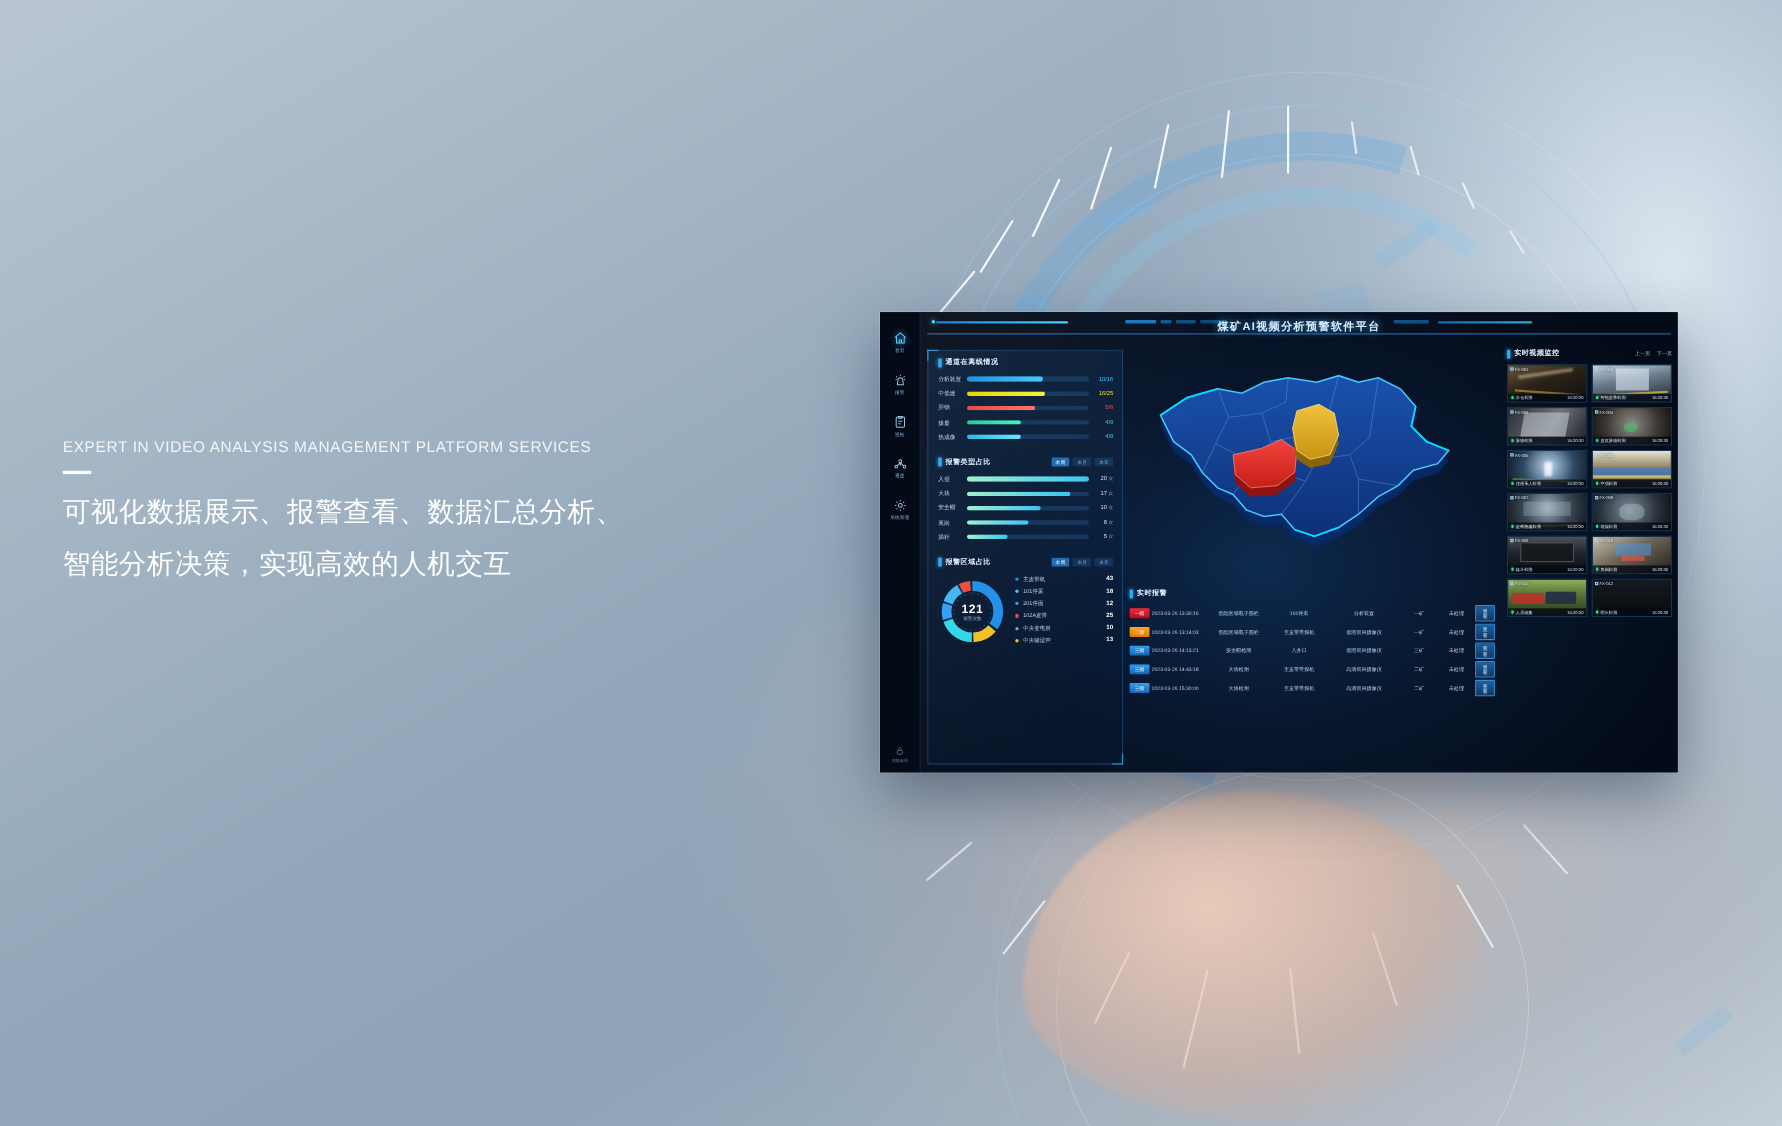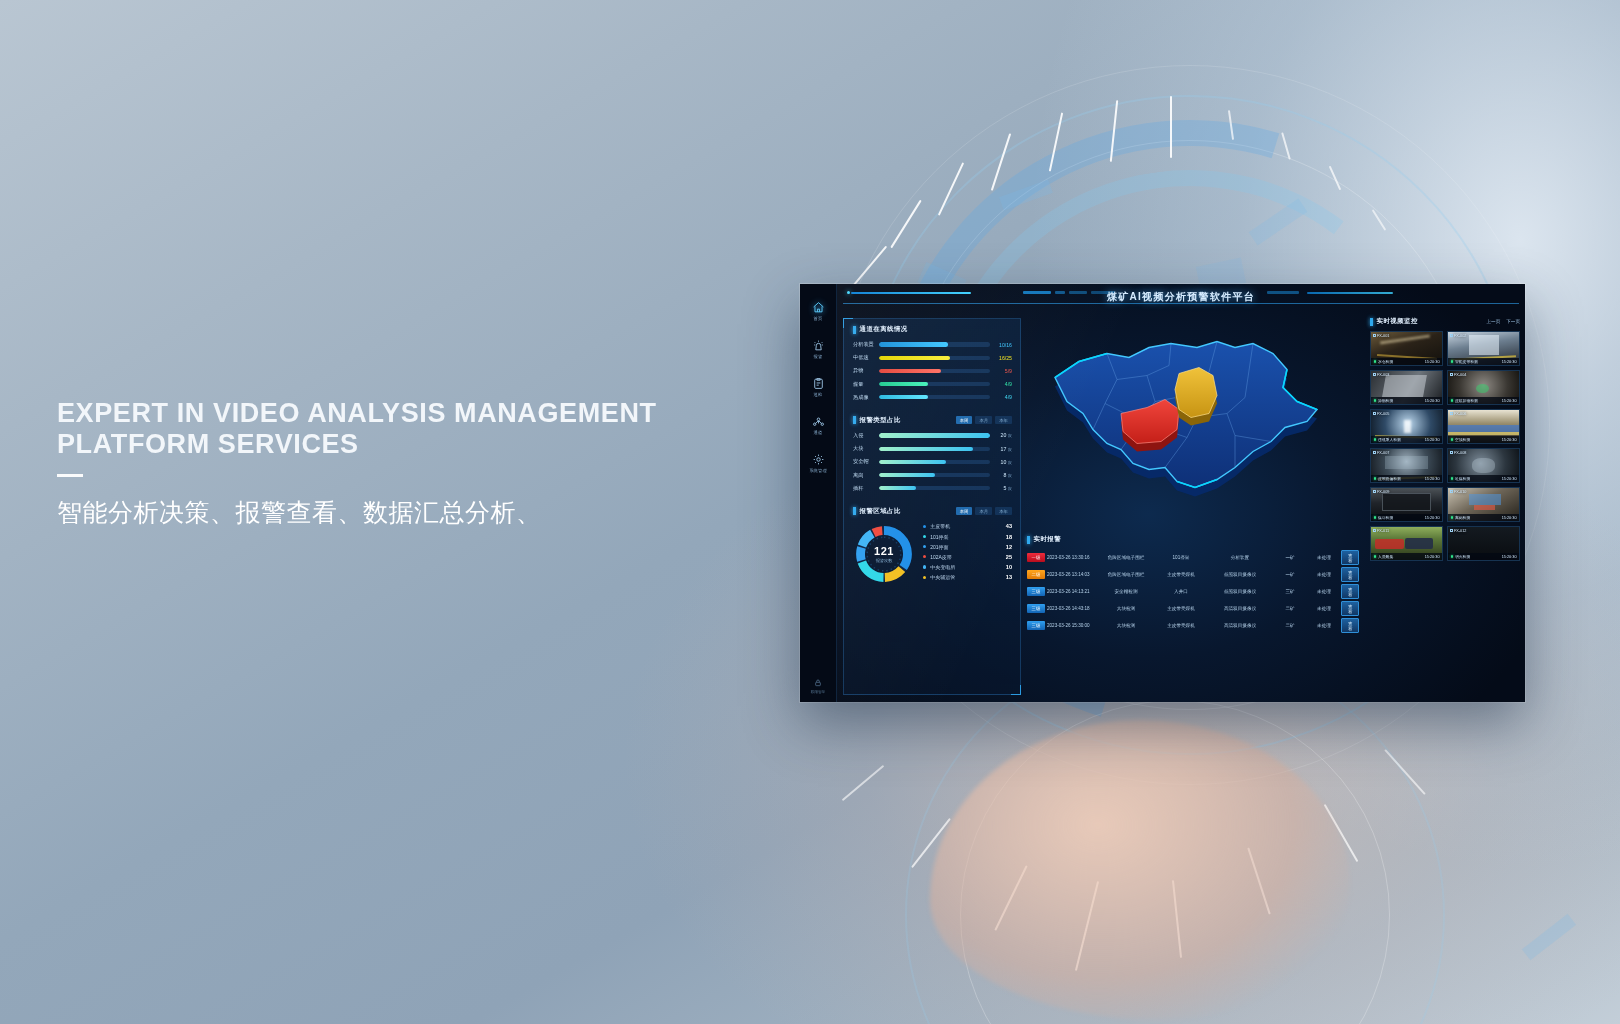--- a/index.html
+++ b/index.html
@@ -33,22 +33,22 @@
     filter:blur(2px);
   }
 
   
   .copy { position:absolute; left:57px; top:378px; width:760px; z-index:6; }
   .headline {
     font-size:62px; font-weight:bold; color:#ffffff; letter-spacing:2px;
     line-height:1.12; text-shadow:0 2px 14px rgba(40,70,100,.25);
   }
   .subhead {
-    margin-top:20px; font-size:27px; color:#f2f6fa; letter-spacing:.6px;
-    font-weight:700;
+    margin-top:20px; font-size:14px; color:#f2f6fa; letter-spacing:.6px;
+    font-weight:400;
   }
   .rule { width:26px; height:3px; background:#ffffff; margin:14px 0 12px; opacity:.95; }
   .desc { font-size:25px; color:#ffffff; line-height:1.86; font-weight:300; letter-spacing:.5px; }
 
   
   .monitor {
     position:absolute; left:800px; top:284px; width:725px; height:418px;
     background:#050d1c; z-index:5;
     box-shadow:0 22px 52px rgba(20,40,65,.45), 0 0 0 1px rgba(255,255,255,.22);
   }
@@ -237,21 +237,22 @@
   <div class="shard" style="left:1248px; top:214px; width:60px; height:16px; transform:rotate(-34deg); opacity:.45;"></div>
   <div class="shard" style="left:1198px; top:262px; width:46px; height:26px; transform:rotate(-12deg); opacity:.4;"></div>
   <div class="shard" style="left:920px;  top:270px; width:44px; height:22px; transform:rotate(24deg); opacity:.45;"></div>
   <div class="shard" style="left:1520px; top:930px; width:58px; height:14px; transform:rotate(-38deg); opacity:.5;"></div>
   <div class="hand-blob" style="left:930px; top:720px; width:420px; height:300px;"></div>
 </div>
 
 <div class="copy">
   <div class="subhead">EXPERT IN VIDEO ANALYSIS MANAGEMENT PLATFORM SERVICES</div>
   <div class="rule"></div>
-  <div class="desc">智能分析决策、报警查看、数据汇总分析、</div>
+  <div class="desc">可视化数据展示、报警查看、数据汇总分析、</div>
+  <div class="desc">智能分析决策，实现高效的人机交互</div>
 </div>
 
 <div class="monitor">
   <div class="screen">
 
     <div class="side">
       <div class="side-item active">
         <span>
           <svg viewBox="0 0 24 24" fill="none" stroke="#5fd0ff" stroke-width="1.7">
               <path d="M3 11 12 3l9 8"></path>

